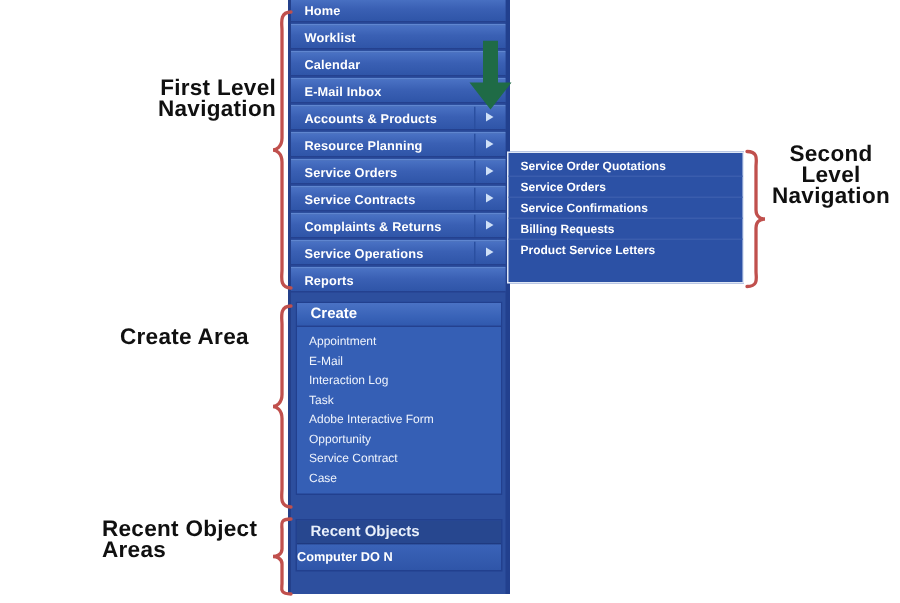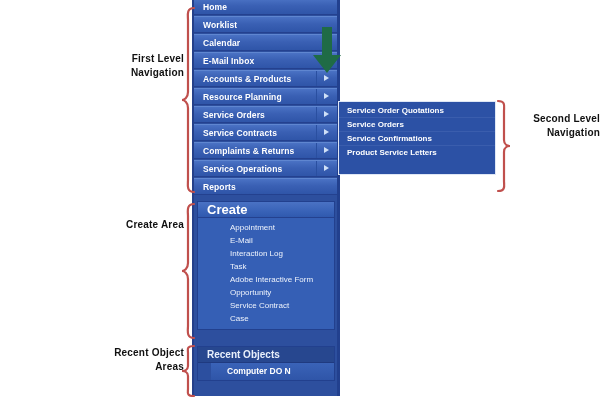--- a/index.html
+++ b/index.html
@@ -112,33 +112,33 @@
     background: #355fb5;
     border: 1px solid #22408e;
     box-sizing: border-box;
   }
   #create-header {
     height: 15px;
     line-height: 15px;
     background: linear-gradient(to bottom, #4a72c4 0%, #3963b8 60%, #3059ae 100%);
     border-bottom: 1px solid #24418f;
     color: #ffffff;
-    font-size: 13px;
+    font-size: 10px;
     font-weight: bold;
     padding-left: 9px;
   }
   #create-list {
     padding: 3px 0 4px 0;
   }
   .create-item {
     height: 13px;
     line-height: 13px;
     color: #eef3fc;
     font-size: 8px;
-    padding-left: 32px;
+    padding-left: 8px;
     white-space: nowrap;
   }
 
   
   #recent-area {
     position: absolute;
     left: 3px;
     top: 348px;
     width: 138px;
     background: #2c4f9f;
@@ -155,48 +155,46 @@
     font-weight: bold;
     padding-left: 9px;
   }
   .recent-item {
     height: 17px;
     line-height: 17px;
     background: linear-gradient(to bottom, #3a63b8 0%, #2f55a8 100%);
     color: #ffffff;
     font-size: 8.5px;
     font-weight: bold;
-    padding-left: 16px;
-    white-space: nowrap;
-    margin-left: 13px;
+    white-space: nowrap;
   }
 
   
   #green-arrow {
     position: absolute;
     left: 311px;
     top: 27px;
     width: 32px;
     height: 48px;
   }
 
   
   .annotation {
     position: absolute;
     color: #101010;
-    font-size: 10px;
+    font-size: 15px;
     font-weight: bold;
     line-height: 14px;
     letter-spacing: 0.2px;
     white-space: pre-line;
   }
   #ann-first  { left: 88px;  top: 52px;  width: 96px; text-align: right; }
-  #ann-create { left: 80px;  top: 218px; width: 104px; text-align: right; }
-  #ann-recent { left: 68px;  top: 346px; width: 116px; text-align: right; }
-  #ann-second { left: 508px; top: 112px; width: 92px;  text-align: right; }
+  #ann-create { left: 80px;  top: 218px; width: 104px; text-align: left; }
+  #ann-recent { left: 68px;  top: 346px; width: 116px; text-align: left; }
+  #ann-second { left: 508px; top: 96px; width: 92px;  text-align: center; }
 
   .brace { position: absolute; }
 </style>
 </head>
 <body>
 
 <div id="screen">
 
   <div id="nav-panel">
 
@@ -246,20 +244,21 @@
           <div class="recent-item">Computer DO N</div>
         </div>
     </div>
 
   </div>
 
   <div id="second-level">
       <div class="nav2-item">Service Order Quotations</div>
       <div class="nav2-item">Service Orders</div>
       <div class="nav2-item">Service Confirmations</div>
+      <div class="nav2-item">Billing Requests</div>
       <div class="nav2-item">Product Service Letters</div>
     </div>
 
   <svg id="green-arrow" viewBox="0 0 32 48" xmlns="http://www.w3.org/2000/svg">
     <polygon points="11,0 21,0 21,28 30,28 16,46 2,28 11,28" fill="#1f6b46"></polygon>
   </svg>
 
   <svg class="brace" style="left:180px; top:6px; width:16px; height:188px;" viewBox="0 0 16 188" xmlns="http://www.w3.org/2000/svg" preserveAspectRatio="none">
     <path d="M14,2 C6,2 8,10 8,14 L8,86 C8,92 4,94 2,94 C4,94 8,96 8,102 L8,174 C8,178 6,186 14,186" fill="none" stroke="#c0504d" stroke-width="2.2" stroke-linecap="round"></path>
   </svg>

